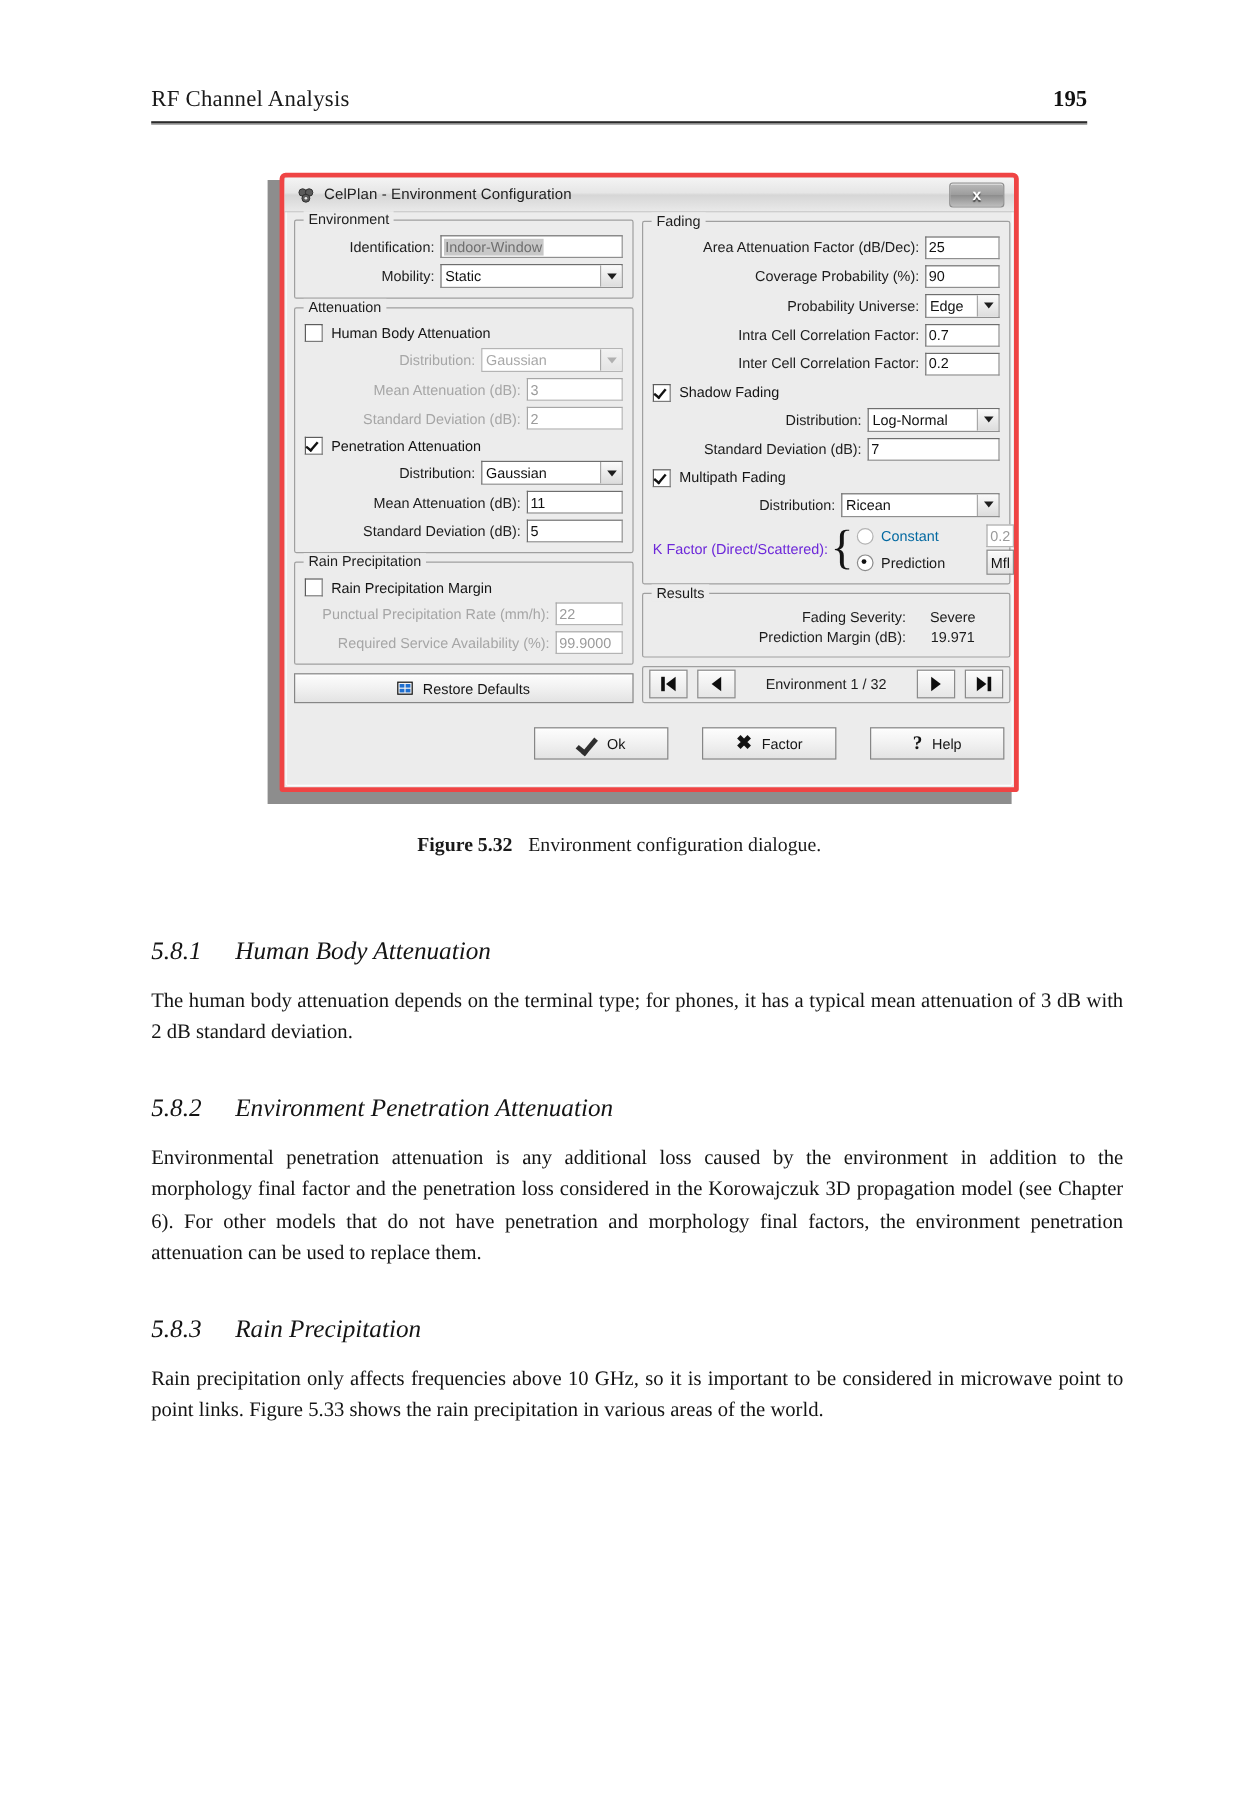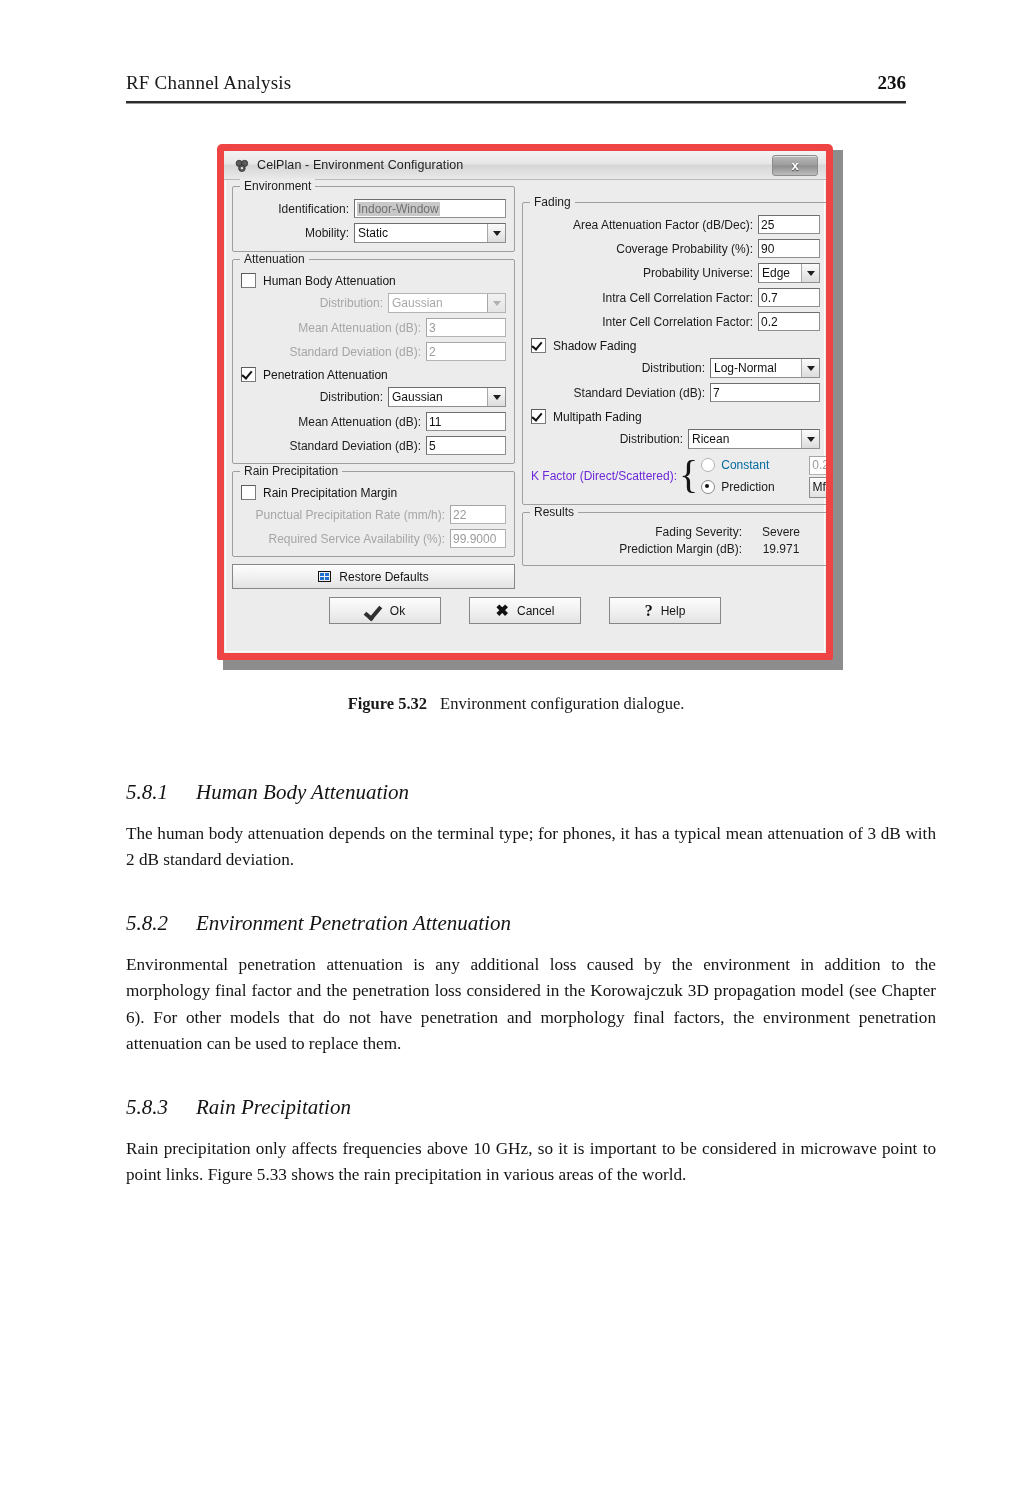--- a/index.html
+++ b/index.html
@@ -67,26 +67,26 @@
   .dlg-shadow {
     position: absolute;
     left: 6px;
     top: 6px;
     width: 620px;
     height: 520px;
     background: #8d8d8d;
   }
   .dlg {
     position: absolute;
-    left: 0;
+    left: 16px;
     top: 0;
     width: 616px;
     height: 516px;
     background: #ececec;
-    border: 7px solid #ef4444;
+    border: 4px solid #ef4444;
     border-radius: 5px 5px 2px 2px;
     box-sizing: border-box;
     font-family: "Liberation Sans", sans-serif;
     overflow: hidden;
   }
   .dlg-inner-border {
     position: absolute;
     left: 1px; top: 1px; right: 1px; bottom: 1px;
     border: 1px solid #fdfdfd;
     border-radius: 4px 4px 2px 2px;
@@ -416,23 +416,23 @@
   }
   .nav-group { display: flex; gap: 8px; }
   .navtext { font-size: 12px; color: #1c1c1c; }
   .tri-l { width:0;height:0;border-top:6px solid transparent;border-bottom:6px solid transparent;border-right:8px solid #0e0e0e; }
   .tri-r { width:0;height:0;border-top:6px solid transparent;border-bottom:6px solid transparent;border-left:8px solid #0e0e0e; }
   .bar { width:2.5px; height:12px; background:#0e0e0e; }
 
   
   .actionbar {
     display: flex;
-    justify-content: center;
+    justify-content: flex-end;
     gap: 28px;
-    margin-top: 8px;
+    margin-top: 20px;
   }
   .btn-action {
     width: 112px;
     height: 27px;
   }
   .ico-check {
     width: 17px; height: 15px;
     position: relative;
   }
   .ico-check::after {
@@ -498,21 +498,21 @@
     color: #141414;
   }
   p.body.last { margin-bottom: 0; }
   .sec-block { margin-bottom: 0; }
 </style>
 </head>
 <body>
 
 <div class="page-header">
   <div class="running-head">RF Channel Analysis</div>
-  <div class="page-number">236</div>
+  <div class="page-number">195</div>
 </div>
 <div class="header-rule"></div>
 <div class="header-rule2"></div>
 
 <div id="figure-wrap">
   <div class="dlg-shadow"></div>
   <div class="dlg">
     <div class="dlg-inner-border"></div>
 
     <div class="titlebar">
@@ -746,31 +746,52 @@
             <div class="res-row">
               <span class="res-lbl">Fading Severity:</span>
               <span class="res-val">Severe</span>
             </div>
             <div class="res-row">
               <span class="res-lbl">Prediction Margin (dB):</span>
               <span class="res-val">19.971</span>
             </div>
           </div>
 
+          <div class="navstrip">
+            <div class="nav-group">
+              <div class="navbtn">
+                <span class="bar"></span>
+                  <span class="tri-l"></span>
+              </div>
+              <div class="navbtn">
+                <span class="tri-l"></span>
+              </div>
+            </div>
+            <span class="navtext">Environment 1 / 32</span>
+            <div class="nav-group">
+              <div class="navbtn">
+                <span class="tri-r"></span>
+              </div>
+              <div class="navbtn">
+                <span class="tri-r"></span>
+                  <span class="bar"></span>
+              </div>
+            </div>
+          </div>
         </div>
       </div>
 
       <div class="actionbar">
         <div class="btn btn-action">
           <span class="ico-check"></span>
           <span class="lab">Ok</span>
         </div>
         <div class="btn btn-action">
           <span class="ico-x">✖</span>
-          <span class="lab">Cancel</span>
+          <span class="lab">Factor</span>
         </div>
         <div class="btn btn-action">
           <span class="ico-q">?</span>
           <span class="lab">Help</span>
         </div>
       </div>
     </div>
   </div>
 </div>
 

